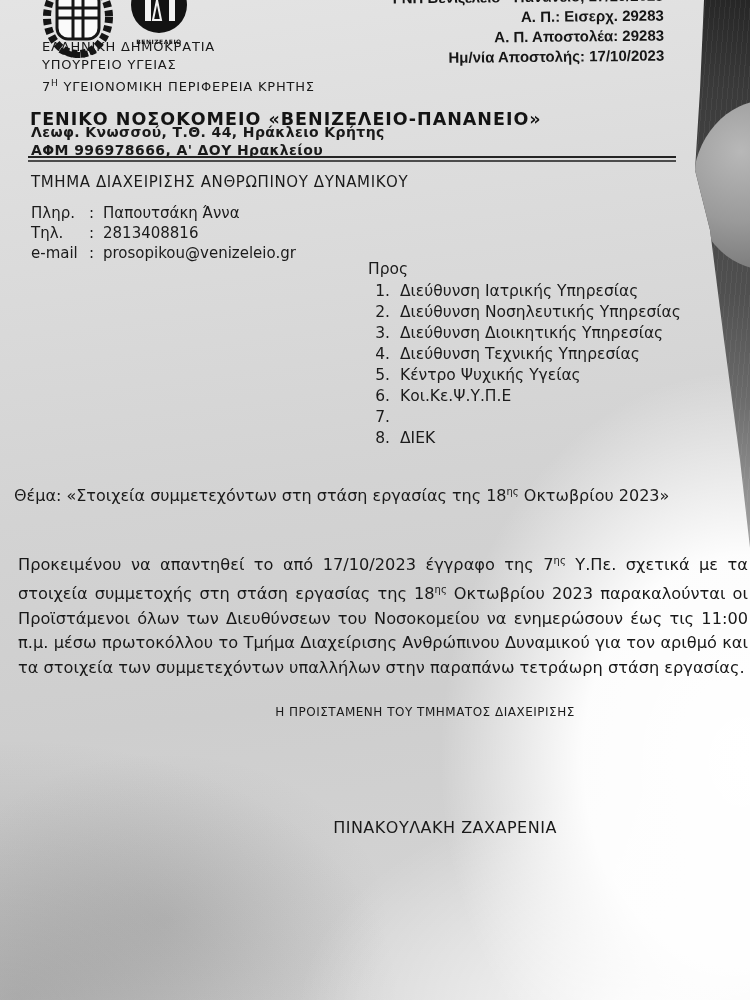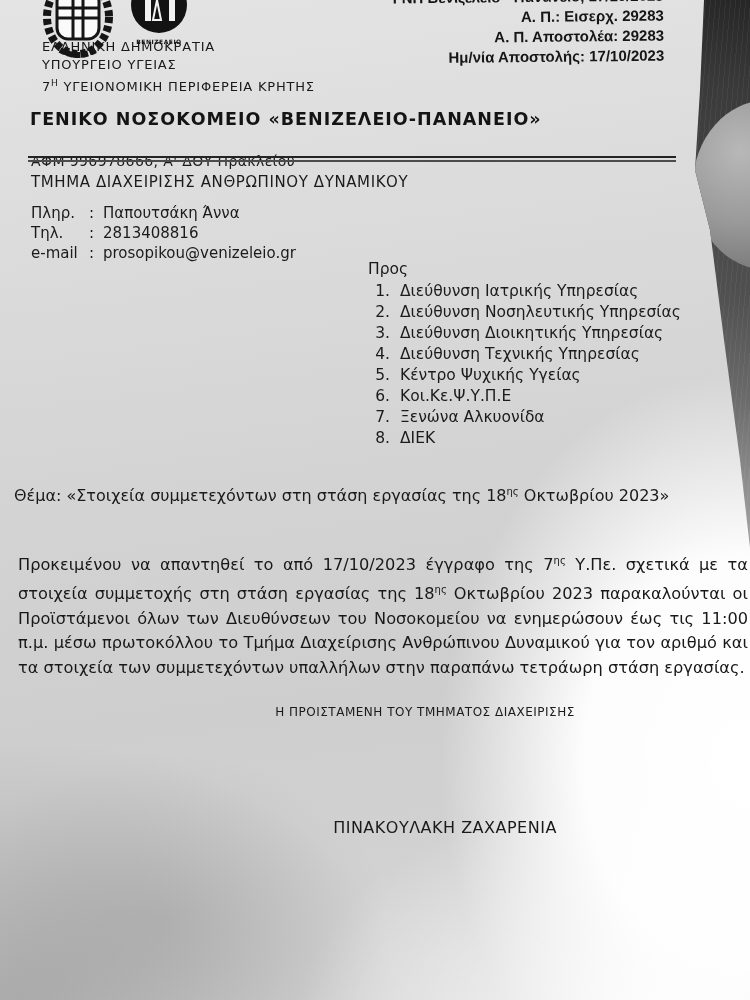--- a/index.html
+++ b/index.html
@@ -33,21 +33,21 @@
   
   .emblem-coa { position:absolute; left:38px; top:-26px; }
   .emblem-logo { position:absolute; left:128px; top:-24px; text-align:center; }
   .emblem-logo .caption { font-size:6px; font-weight:bold; letter-spacing:0.5px; color:#111; margin-top:-2px; }
 
   
   .authority { position:absolute; left:42px; top:38px; font-size:13px; line-height:18px; letter-spacing:0.8px; color:#191919; }
   .authority sup { font-size:9px; }
   .hospital-name { position:absolute; left:30px; top:109px; font-size:17.5px; font-weight:bold; letter-spacing:1px; color:#141414; white-space:nowrap; }
   .hospital-address { position:absolute; left:31px; top:124px; font-size:14px; font-weight:bold; letter-spacing:0.4px; color:#1a1a1a; }
-  .hospital-tax { position:absolute; left:31px; top:153px; font-size:14px; font-weight:normal; letter-spacing:0.4px; color:#1a1a1a; }
+  .hospital-tax { position:absolute; left:31px; top:142px; font-size:14px; font-weight:bold; letter-spacing:0.4px; color:#1a1a1a; }
 
   .rule { position:absolute; left:28px; top:156px; width:648px; height:6px;
           border-top:2.5px solid #242424; border-bottom:2px solid #4c4c4c; }
 
   
   .protocol { position:absolute; right:86px; top:-13px; text-align:right;
               font-family:"Liberation Sans", sans-serif; font-weight:bold;
               font-size:15px; line-height:20px; color:#161616; transform:rotate(-0.6deg); }
 
   
@@ -107,20 +107,21 @@
     <div class="caption">ΒΕΝΙΖΕΛΕΙΟ</div>
   </div>
 
   <div class="authority">
     <div>ΕΛΛΗΝΙΚΗ ΔΗΜΟΚΡΑΤΙΑ</div>
     <div>ΥΠΟΥΡΓΕΙΟ ΥΓΕΙΑΣ</div>
     <div><span>7</span><sup>Η</sup><span> ΥΓΕΙΟΝΟΜΙΚΗ ΠΕΡΙΦΕΡΕΙΑ ΚΡΗΤΗΣ</span></div>
   </div>
 
   <div class="hospital-name">ΓΕΝΙΚΟ ΝΟΣΟΚΟΜΕΙΟ «ΒΕΝΙΖΕΛΕΙΟ-ΠΑΝΑΝΕΙΟ»</div>
+  <div class="hospital-address">Λεωφ. Κνωσσού, Τ.Θ. 44, Ηράκλειο Κρήτης</div>
   <div class="hospital-tax">ΑΦΜ 996978666, Α' ΔΟΥ Ηρακλείου</div>
 
   <div class="rule"></div>
 
   <div class="protocol">
     <div>ΓΝΗ Βενιζέλειο - Πανάνειο, 17/10/2023</div>
     <div>Α. Π.: Εισερχ. 29283</div>
     <div>Α. Π. Αποστολέα: 29283</div>
     <div>Ημ/νία Αποστολής: 17/10/2023</div>
   </div>
@@ -166,21 +167,20 @@
       <li>
           <span class="num">5.</span>
           <span>Κέντρο Ψυχικής Υγείας</span>
         </li>
       <li>
           <span class="num">6.</span>
           <span>Κοι.Κε.Ψ.Υ.Π.Ε</span>
         </li>
       <li>
           <span class="num">7.</span>
-          <span>Ξενώνα Αλκυονίδα</span>
         </li>
       <li>
           <span class="num">8.</span>
           <span>ΔΙΕΚ</span>
         </li>
     </ol>
   </div>
 
   <div class="subject">
     <span>Θέμα: </span><span>«Στοιχεία συμμετεχόντων στη στάση εργασίας της 18</span><sup>ης</sup><span> Οκτωβρίου 2023»</span>

